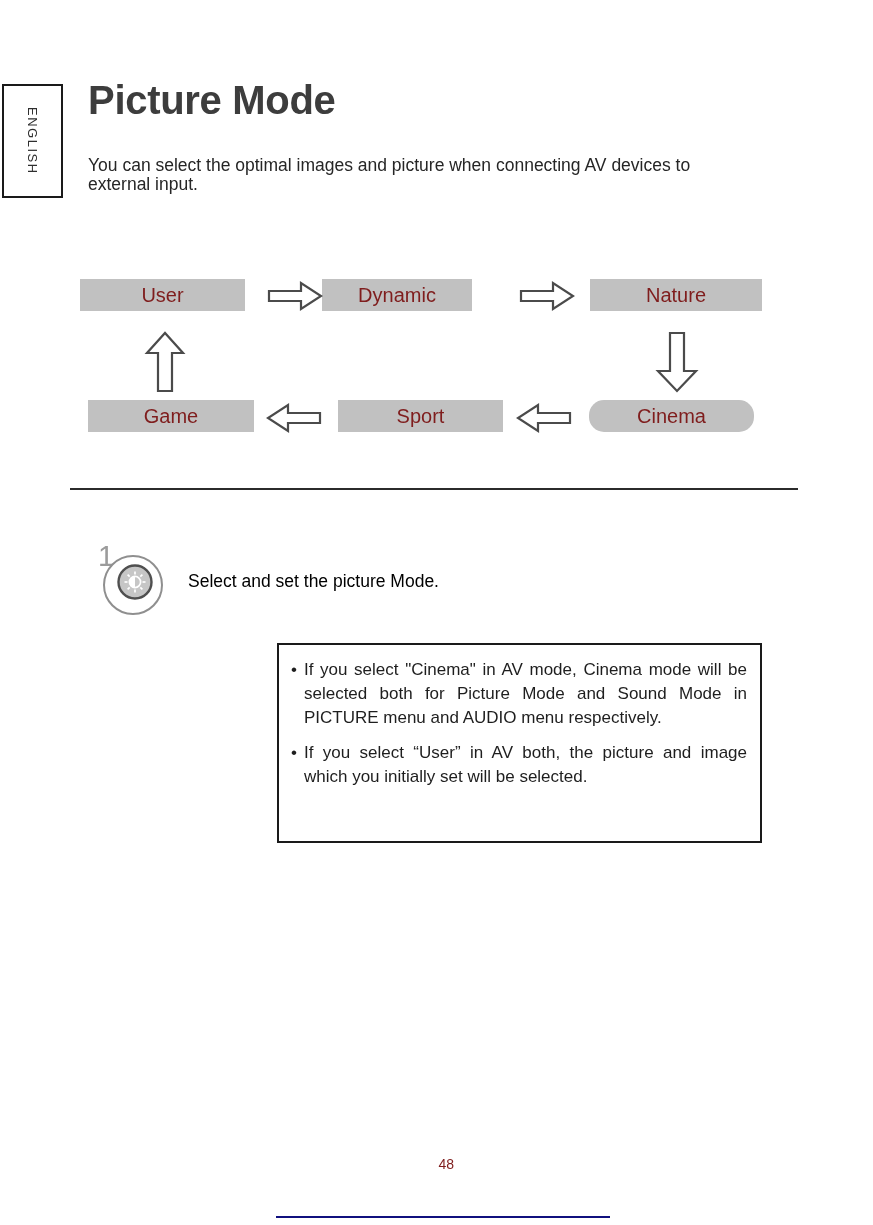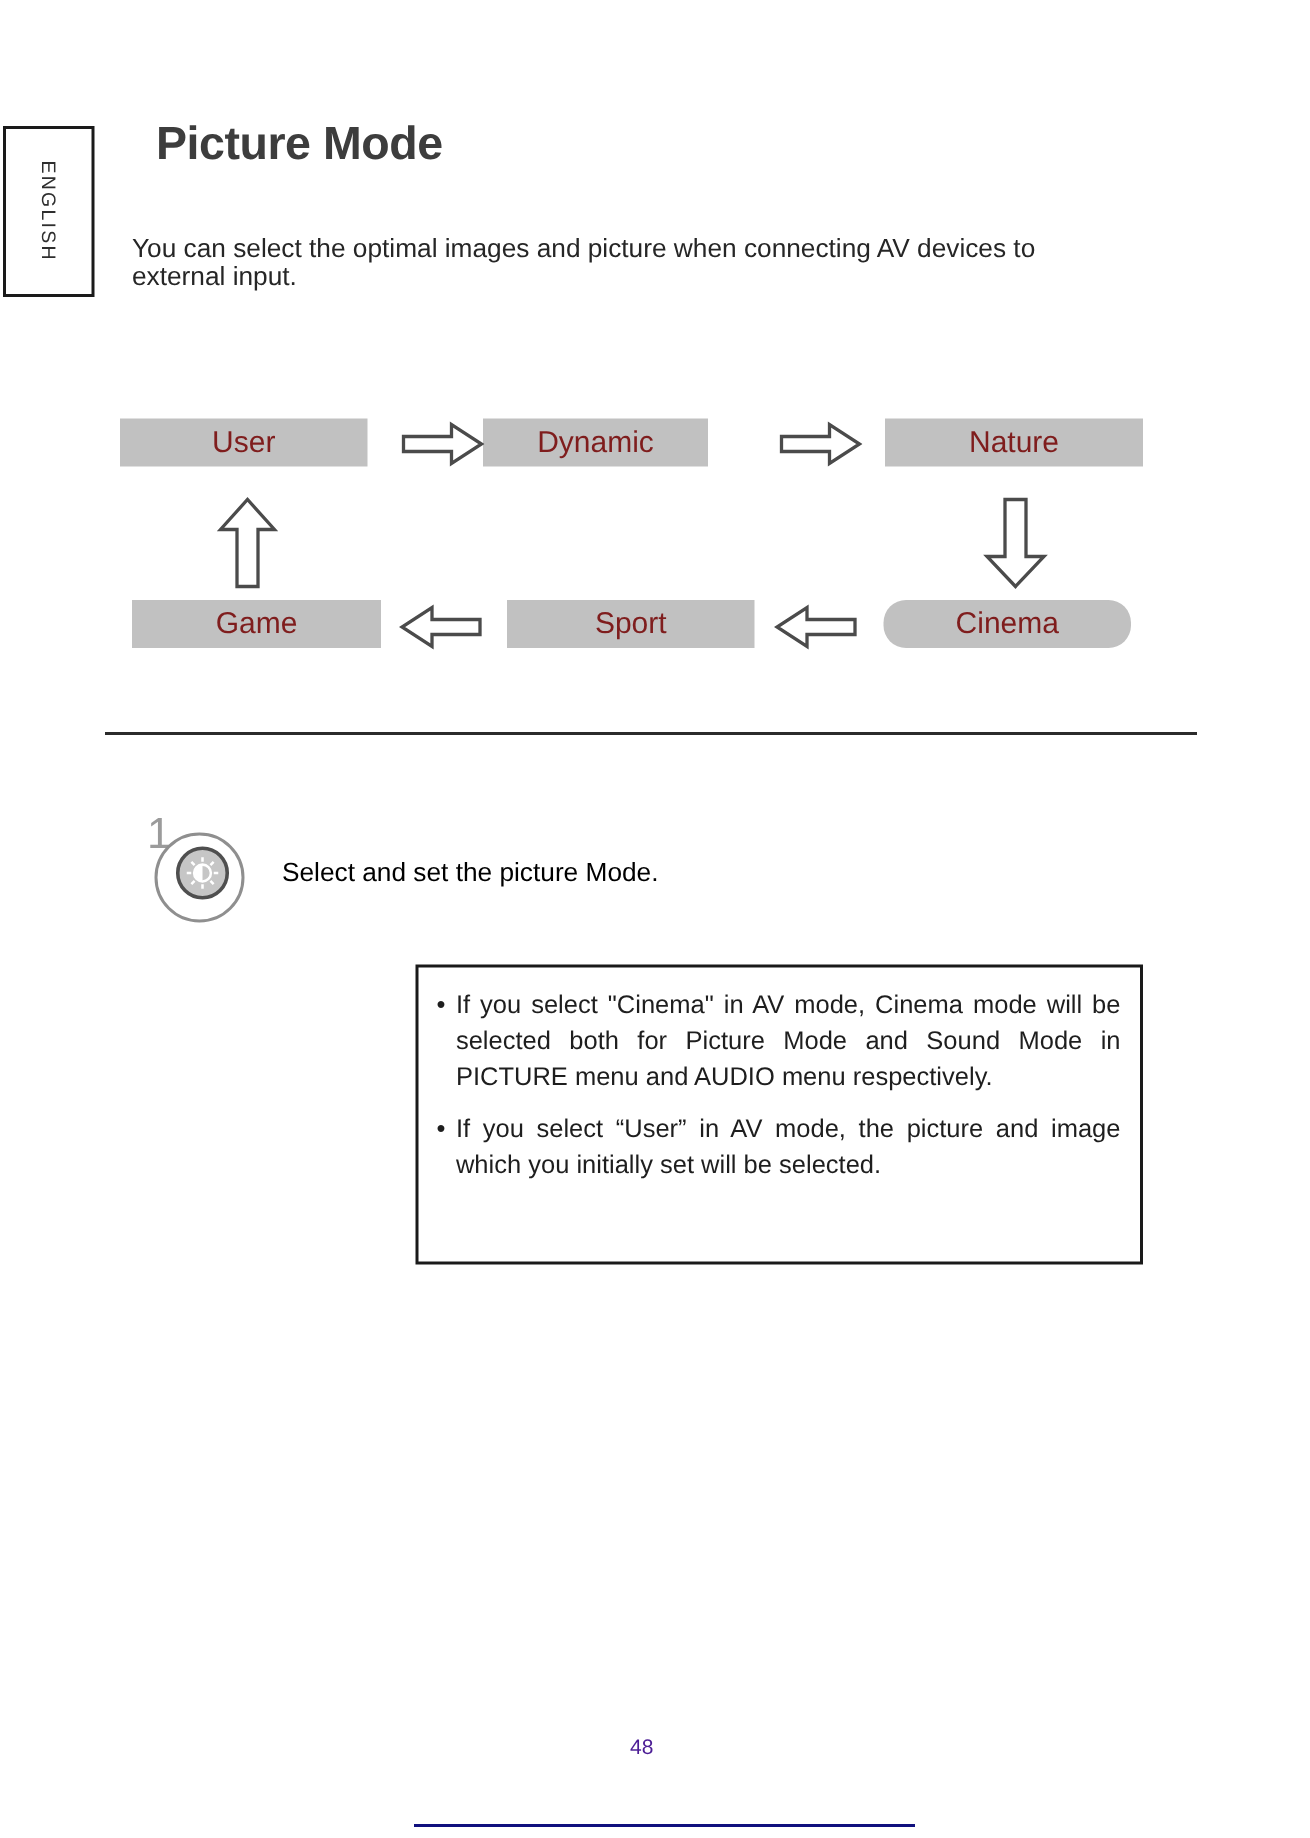--- a/index.html
+++ b/index.html
@@ -17,21 +17,21 @@
     position:absolute;left:2px;top:84px;width:61px;height:114px;
     border:2px solid #1a1a1a;background:#ffffff;
     display:flex;align-items:center;justify-content:center;
   }
   .lang-tab span{
     writing-mode:vertical-rl;font-size:13px;letter-spacing:1.5px;color:#2e2e2e;
   }
 
   .title{
     position:absolute;left:88px;top:78px;
-    font-size:31px;font-weight:700;color:#3d3d3d;letter-spacing:-.3px;margin-left:16px;
+    font-size:40px;font-weight:700;color:#3d3d3d;letter-spacing:-.3px;
   }
 
   .description{
     position:absolute;left:88px;top:156px;width:700px;max-width:700px;
     font-size:17.5px;line-height:1.1;color:#262626;
   }
   .description{width:656px;}
 
   
   .mode-box{
@@ -80,21 +80,21 @@
     border:2px solid #1a1a1a;background:#ffffff;
     padding:13px 13px 0 12px;
   }
   .bullet{display:flex;gap:7px;font-size:17px;line-height:24px;color:#1e1e1e;}
   .bullet + .bullet{margin-top:11px;}
   .bullet .dot{flex:0 0 auto;}
   .bullet .txt{text-align:justify;}
 
   .page-number{
     position:absolute;left:420px;top:1156px;width:34px;
-    text-align:left;font-size:14px;color:#4c1d95;
+    text-align:right;font-size:14px;color:#7f1d1d;
   }
   .bottom-rule{
     position:absolute;left:276px;top:1216px;width:334px;height:0;
     border-top:2px solid var(--footer-rule,#10107e);
   }
 </style>
 </head>
 <body>
 
 <div class="lang-tab">
@@ -169,18 +169,18 @@
   <span class="step-label">Select and set the picture Mode.</span>
 </div>
 
 <div class="note-box">
   <div class="bullet">
     <span class="dot">•</span>
     <span class="txt">If you select "Cinema" in AV mode, Cinema mode will be selected both for Picture Mode and Sound Mode in PICTURE menu and AUDIO menu respectively.</span>
   </div>
   <div class="bullet">
     <span class="dot">•</span>
-    <span class="txt">If you select “User” in AV mode, the picture and image which you initially set will be selected.</span>
+    <span class="txt">If you select “User” in AV both, the picture and image which you initially set will be selected.</span>
   </div>
 </div>
 
 <div class="page-number">48</div>
 <div class="bottom-rule"></div>
 
 </body></html>

